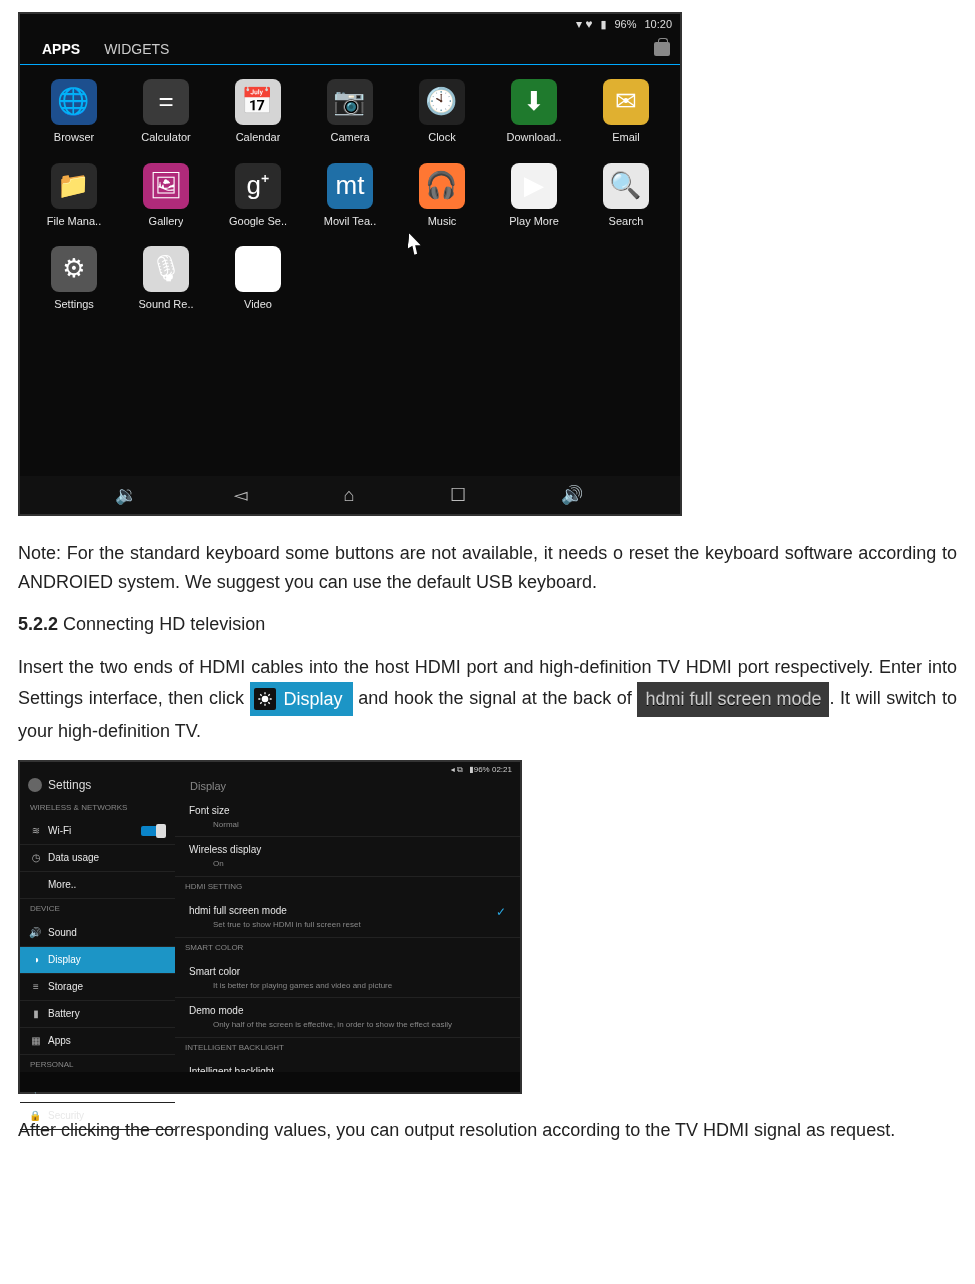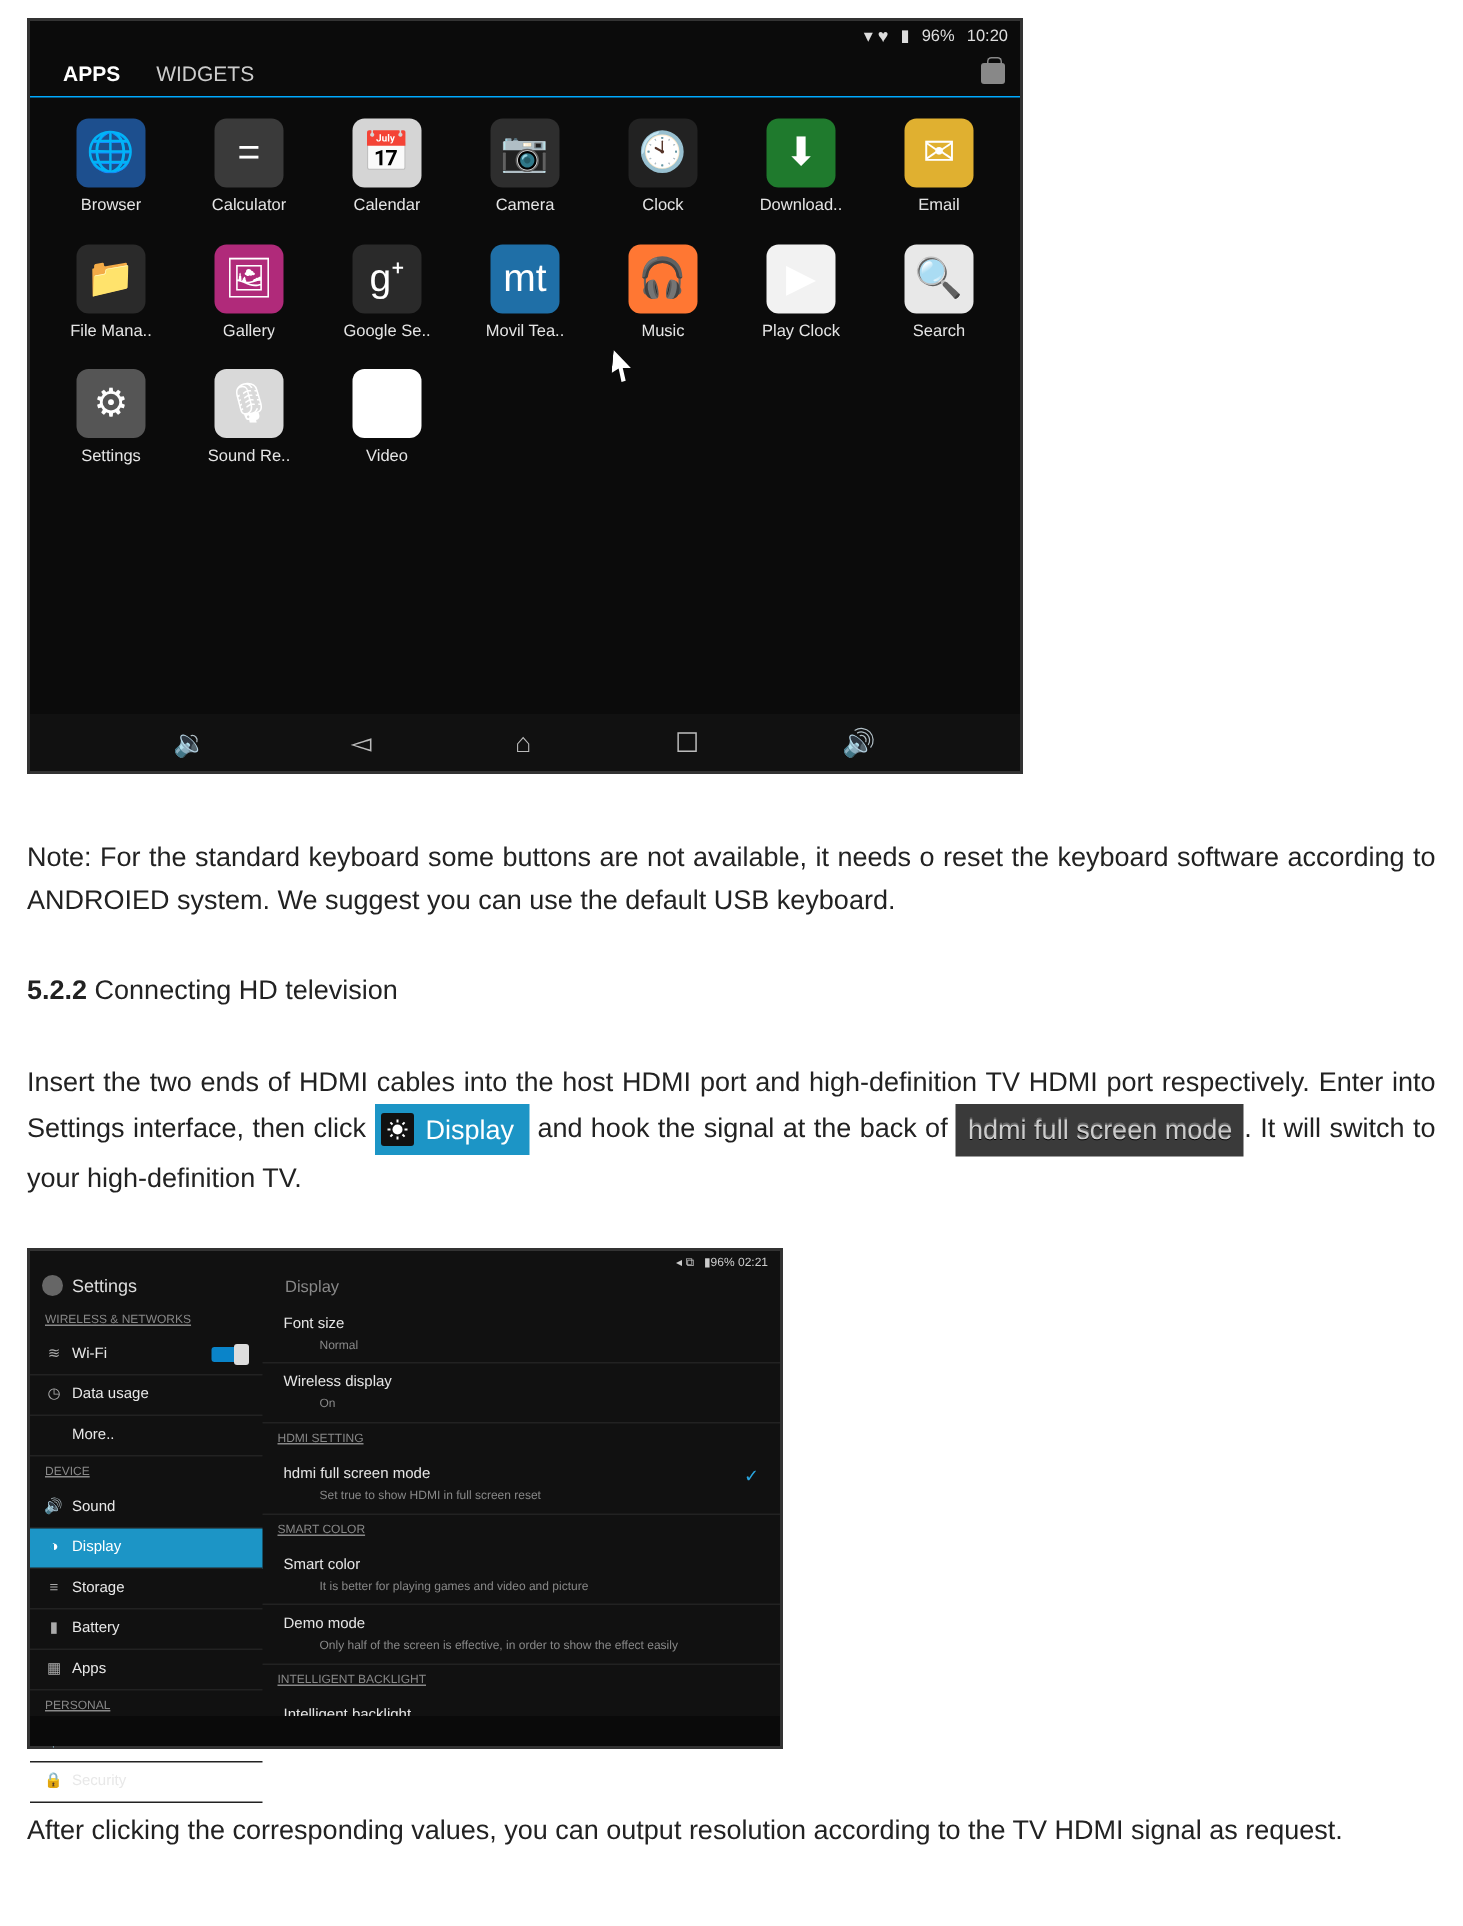--- a/index.html
+++ b/index.html
@@ -14,34 +14,34 @@
   .shop-icon::after{content:"";position:absolute;top:-4px;left:4px;width:8px;height:4px;border:1px solid #888;border-bottom:none;border-radius:3px 3px 0 0;}
   .app-grid { position:absolute; top:65px; left:12px; right:12px; display:grid; grid-template-columns:repeat(7,1fr); gap:16px 8px; }
   .app { display:flex; flex-direction:column; align-items:center; gap:4px; }
   .app .icon { width:46px; height:46px; border-radius:8px; display:flex; align-items:center; justify-content:center; font-size:26px; color:#fff; }
   .app .label { font-size:11px; color:#e5e5e5; text-align:right; white-space:nowrap; overflow:hidden; text-overflow:ellipsis; max-width:80px; }
   .cursor { position:absolute; width:18px; height:22px; background:#fff; clip-path: polygon(0 0, 0 70%, 25% 55%, 40% 95%, 55% 90%, 40% 52%, 70% 50%); }
   .cursor.c1 { top:220px; left:388px; transform:rotate(5deg); }
   .nav-bar { position:absolute; bottom:0; left:0; right:0; height:38px; background:#111; display:flex; align-items:center; justify-content:space-evenly; }
   .nav-bar .nav { color:#bbb; font-size:18px; }
 
-  p { margin:32px 0; text-align:justify; }
+  p { margin:14px 0; text-align:justify; }
 
   .badge-display { display:inline-flex; align-items:center; gap:8px; background:#1c95c6; color:#fff; padding:4px 10px 4px 4px; font-size:18px; vertical-align:middle; height:26px; }
   .badge-display .gear { width:22px; height:22px; background:#111; border-radius:2px; display:flex; align-items:center; justify-content:center; }
   .badge-hdmi { display:inline-block; background:#3a3a3a; color:#ccc; padding:3px 8px; font-size:18px; vertical-align:middle; text-shadow:0 1px 0 #000,0 -1px 0 #666; }
 
   
   .android-settings { width:500px; height:330px; background:#111; color:#ddd; position:relative; font-size:9px; }
   .as-status { position:absolute; top:2px; right:8px; font-size:8px; color:#ccc;margin-left:24px; }
   .as-hdr { position:absolute; top:14px; left:8px; display:flex; align-items:center; gap:6px; }
   .as-hdr .gicon { width:14px; height:14px; background:#666; border-radius:50%; }
   .as-left { position:absolute; top:36px; left:0; width:155px; bottom:0; }
   .as-right { position:absolute; top:36px; left:155px; right:0; bottom:0; }
-  .as-sechdr { color:#888; font-size:8px; padding:4px 10px; text-transform:uppercase;text-decoration:underline; }
+  .as-sechdr { color:#888; font-size:8px; padding:4px 10px; text-transform:uppercase; }
   .as-item { display:flex; align-items:center; gap:6px; padding:5px 10px; font-size:10px; color:#e8e8e8; border-bottom:1px solid #222; }
   .as-item.selected { background:#1c95c6; color:#fff; }
   .as-item .ic { width:12px; height:12px; display:inline-flex; align-items:center; justify-content:center; color:#aaa; }
   .as-item.selected .ic { color:#fff; }
   .as-toggle { margin-left:auto; width:24px; height:10px; background:#0a84c9; border-radius:2px; position:relative; }
   .as-toggle::after{content:"";position:absolute;right:-1px;top:-2px;width:10px;height:14px;background:#ddd;border-radius:2px;}
   .as-ritem { padding:5px 14px; border-bottom:1px solid #222; }
   .as-ritem .t { color:#e5e5e5; font-size:10px; }
   .as-ritem .s { color:#888; font-size:8px;padding-left:24px; }
   .as-ritem .chk { float:right; color:#2aa6df; font-size:12px; }
@@ -113,21 +113,21 @@
         <div class="app">
           <div class="icon" style="background: rgb(31, 111, 167);">mt</div>
           <div class="label">Movil Tea..</div>
         </div>
         <div class="app">
           <div class="icon" style="background: rgb(255, 119, 51);">🎧</div>
           <div class="label">Music</div>
         </div>
         <div class="app">
           <div class="icon" style="background: rgb(242, 242, 242);">▶</div>
-          <div class="label">Play Clock</div>
+          <div class="label">Play More</div>
         </div>
         <div class="app">
           <div class="icon" style="background: rgb(232, 232, 232);">🔍</div>
           <div class="label">Search</div>
         </div>
         <div class="app">
           <div class="icon" style="background: rgb(85, 85, 85);">⚙</div>
           <div class="label">Settings</div>
         </div>
         <div class="app">

